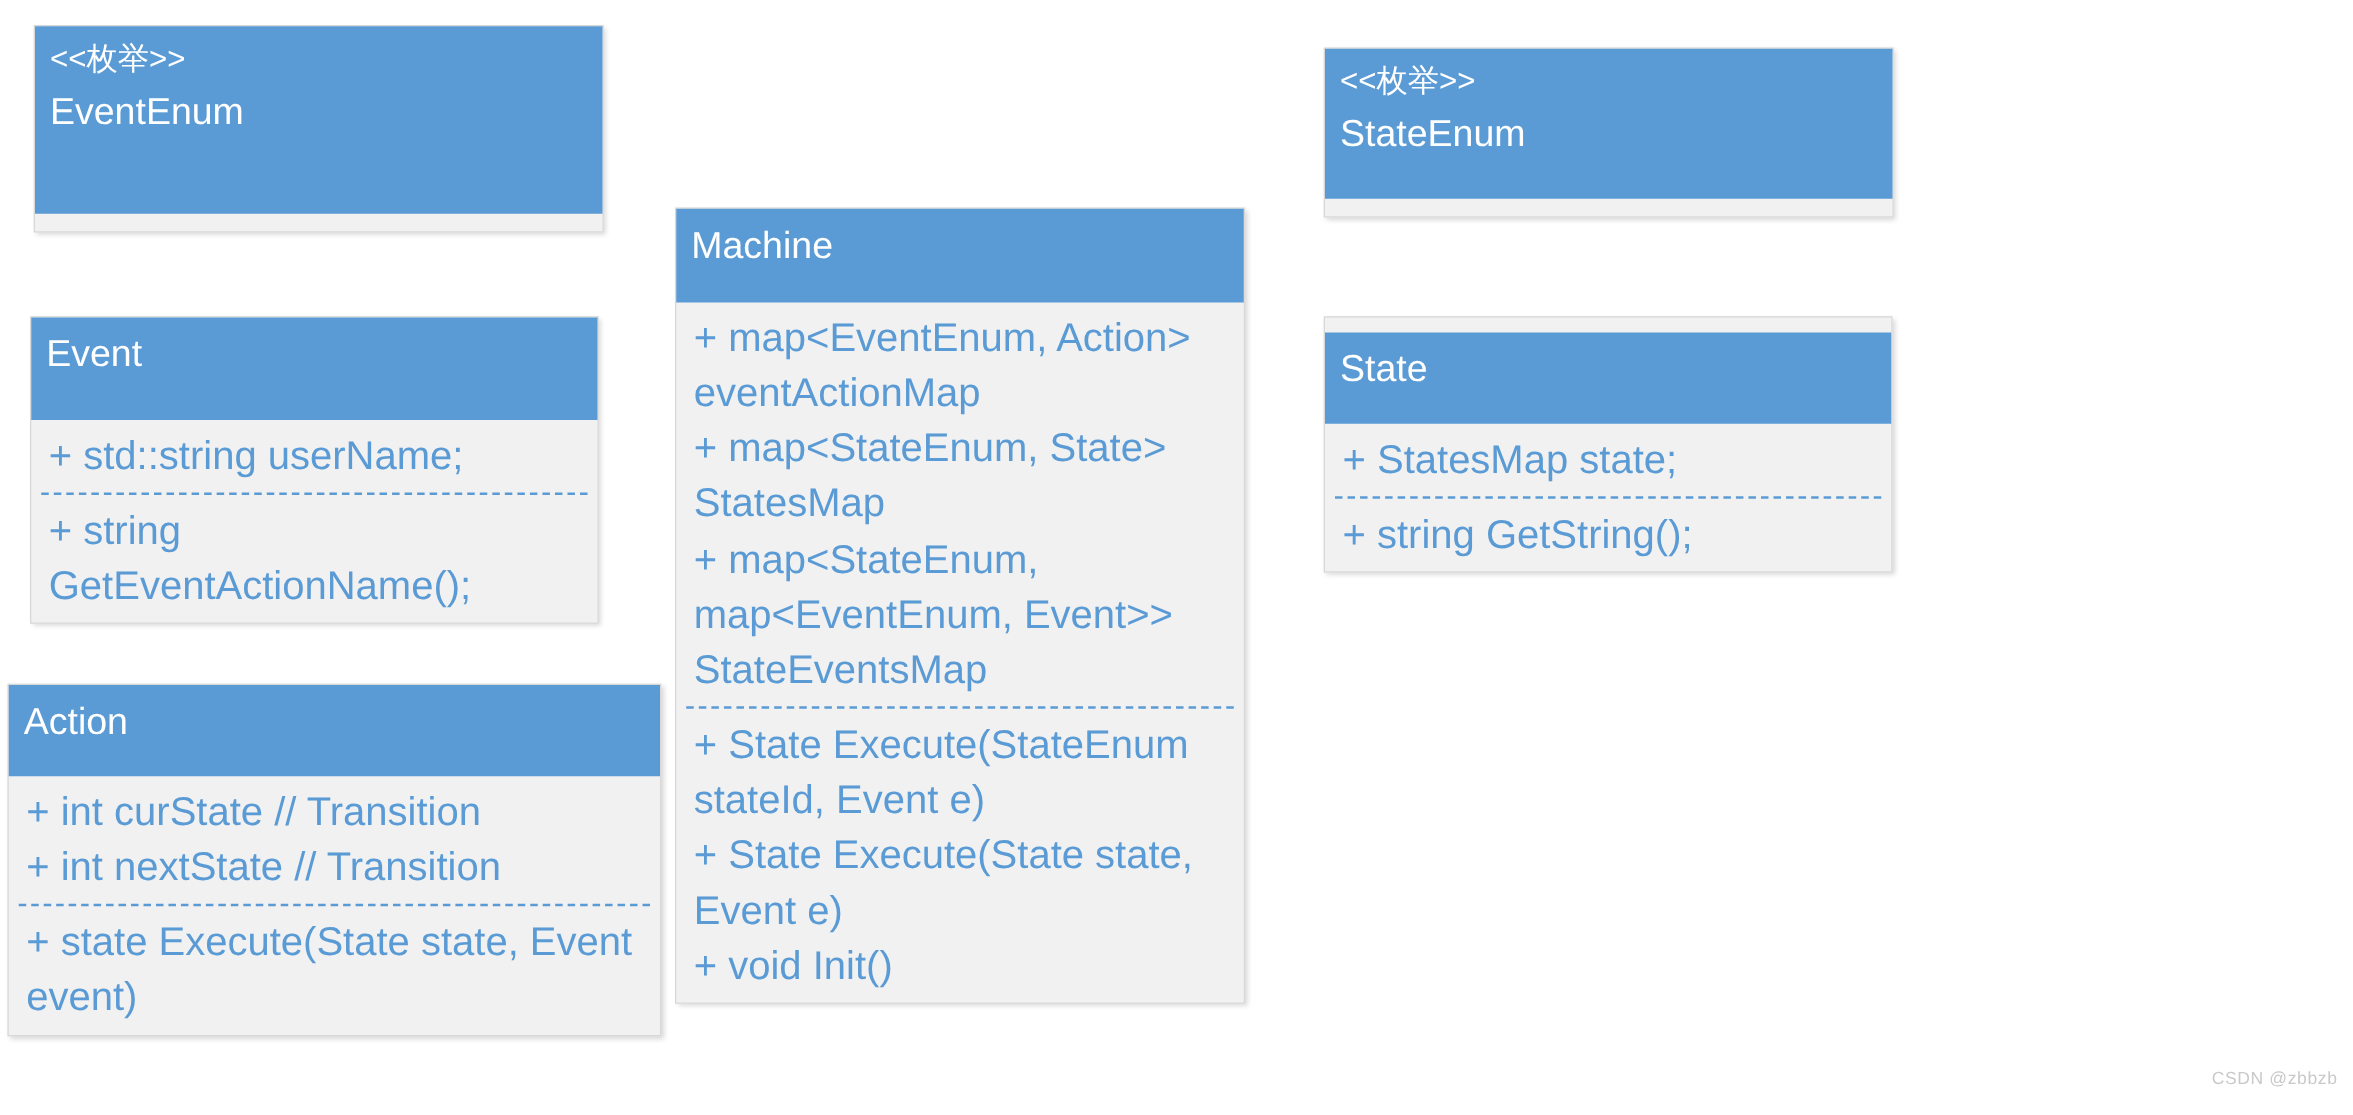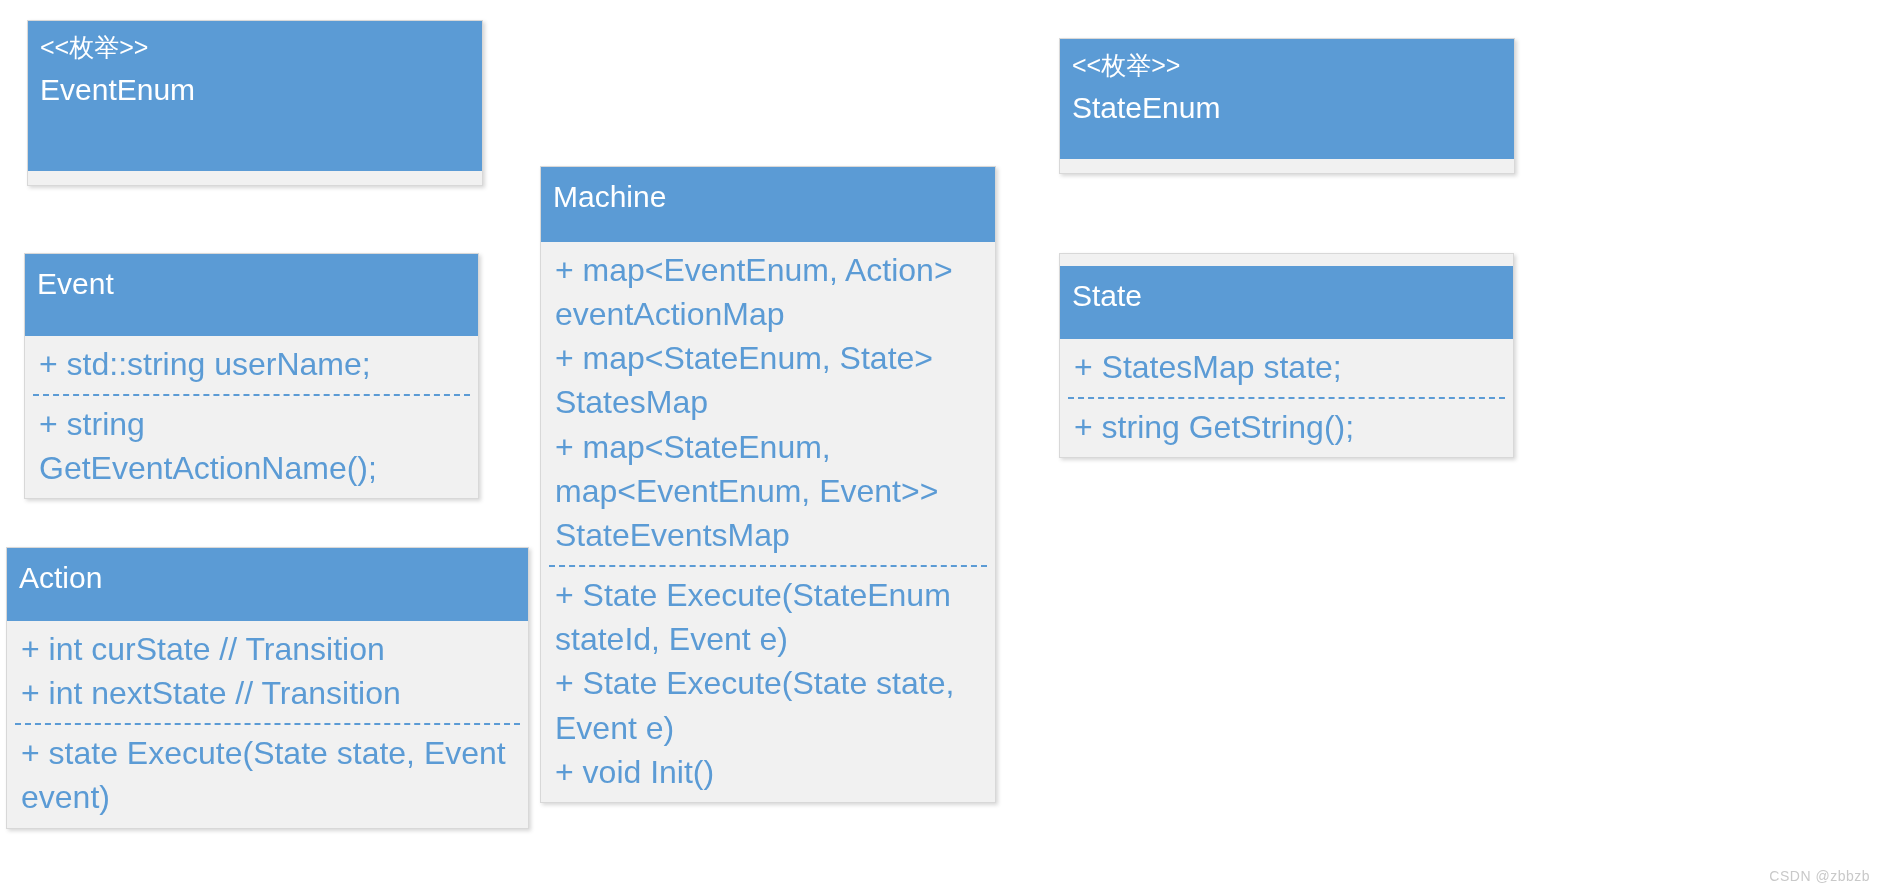--- a/index.html
+++ b/index.html
@@ -84,21 +84,21 @@
 
   #box-stateenum  { left: 1059px; top: 38px;  width: 456px; }
   #box-stateenum .uml-header { height: 120px; }
 
   #box-state      { left: 1059px; top: 253px; width: 455px; }
   #box-state .uml-header { height: 73px; margin-top: 12px; }
 
   .watermark {
     position: absolute;
     right: 12px;
-    bottom: 8px;
+    bottom: 22px;
     font-size: 14px;
     color: #c9c9c9;
     letter-spacing: 0.5px;
     white-space: nowrap;
   }
 </style>
 </head>
 <body>
 
 <div class="canvas">

